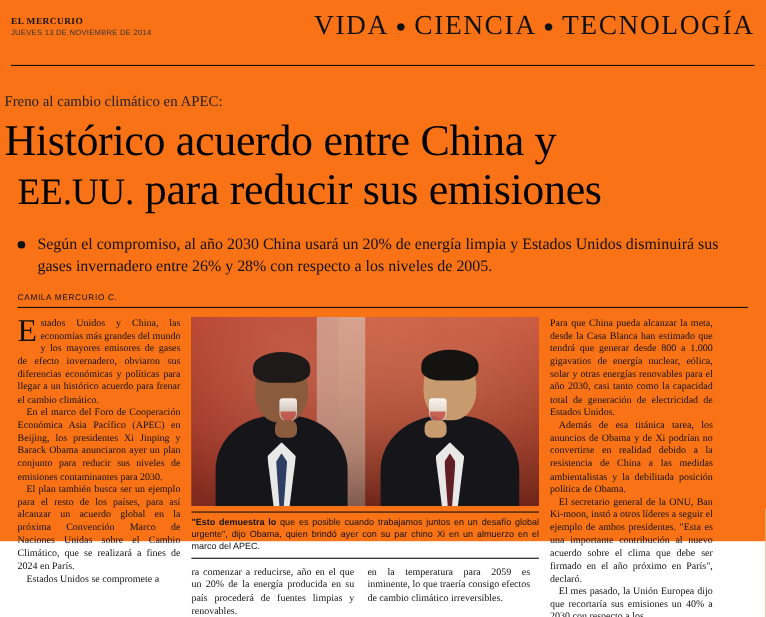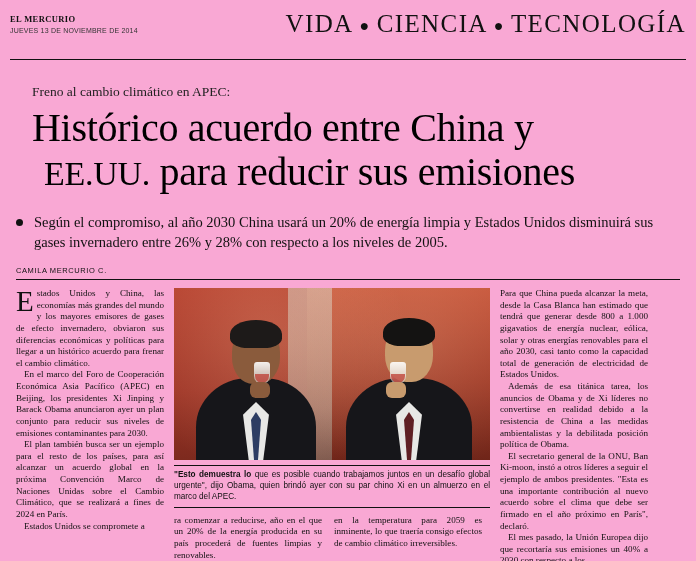--- a/index.html
+++ b/index.html
@@ -10,22 +10,22 @@
     width: 696px;
     height: 561px;
     background: #ffffff;
     font-family: "Liberation Serif", serif;
     color: #111111;
     overflow: hidden;
   }
   .page {
     position: relative;
     width: 696px;
-    height: 561px;
-    background: #f9a8d4;
+    height: 492px;
+    background: #f97316;
     box-sizing: border-box;
   }
 
   
   .masthead {
     position: relative;
     height: 62px;
     padding: 8px 10px 0 10px;
     box-sizing: border-box;
   }
@@ -68,21 +68,21 @@
   .rule-main {
     position: absolute;
     left: 10px;
     right: 10px;
     top: 59px;
     border-top: 1.5px solid #111;
   }
 
   
   .headline-block {
-    padding: 22px 16px 0 32px;
+    padding: 22px 16px 0 4px;
   }
   .kicker {
     font-family: "Liberation Serif", serif;
     font-size: 13.5px;
     color: #222;
     margin-bottom: 6px;
   }
   .headline {
     font-family: "Liberation Serif", serif;
     font-size: 40px;
@@ -400,19 +400,19 @@
           <p class="first">ra comenzar a reducirse, año en el que un 20% de la energía producida en su país procederá de fuentes limpias y renovables.</p>
         </div>
         <div class="under-col">
           <p class="first">en la temperatura para 2059 es inminente, lo que traería consigo efectos de cambio climático irreversibles.</p>
         </div>
       </div>
     </div>
 
     <div class="col">
       <p class="first">Para que China pueda alcanzar la meta, desde la Casa Blanca han estimado que tendrá que generar desde 800 a 1.000 gigavatios de energía nuclear, eólica, solar y otras energías renovables para el año 2030, casi tanto como la capacidad total de generación de electricidad de Estados Unidos.</p>
-      <p>Además de esa titánica tarea, los anuncios de Obama y de Xi líderes no convertirse en realidad debido a la resistencia de China a las medidas ambientalistas y la debilitada posición política de Obama.</p>
+      <p>Además de esa titánica tarea, los anuncios de Obama y de Xi podrían no convertirse en realidad debido a la resistencia de China a las medidas ambientalistas y la debilitada posición política de Obama.</p>
       <p>El secretario general de la ONU, Ban Ki-moon, instó a otros líderes a seguir el ejemplo de ambos presidentes. "Esta es una importante contribución al nuevo acuerdo sobre el clima que debe ser firmado en el año próximo en París", declaró.</p>
       <p>El mes pasado, la Unión Europea dijo que recortaría sus emisiones un 40% a 2030 con respecto a los</p>
     </div>
 
   </div>
 </div>
 
 </body></html>

